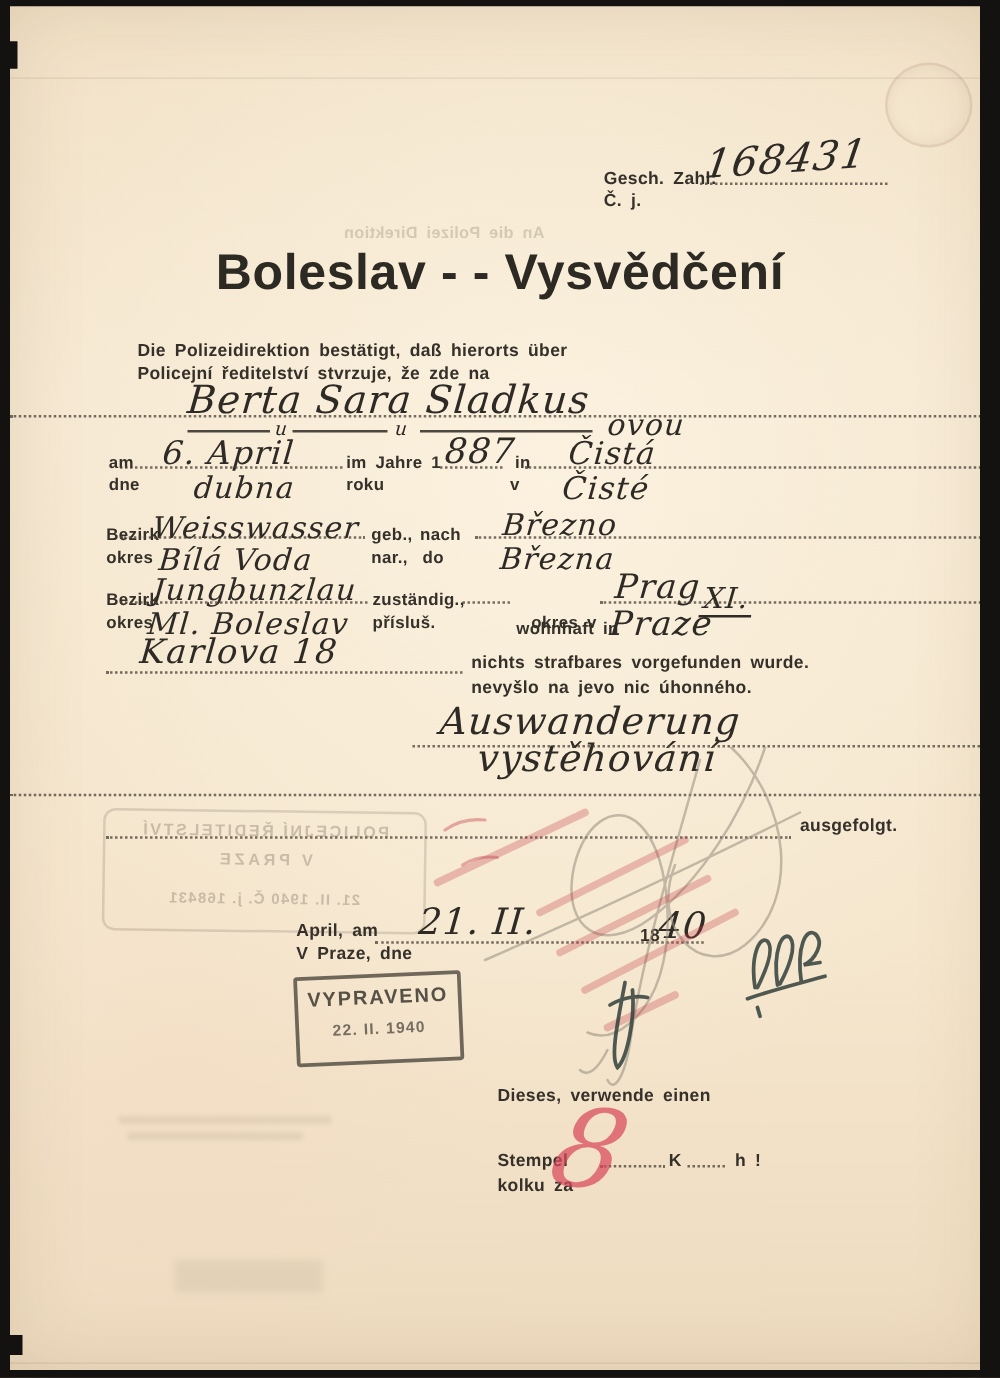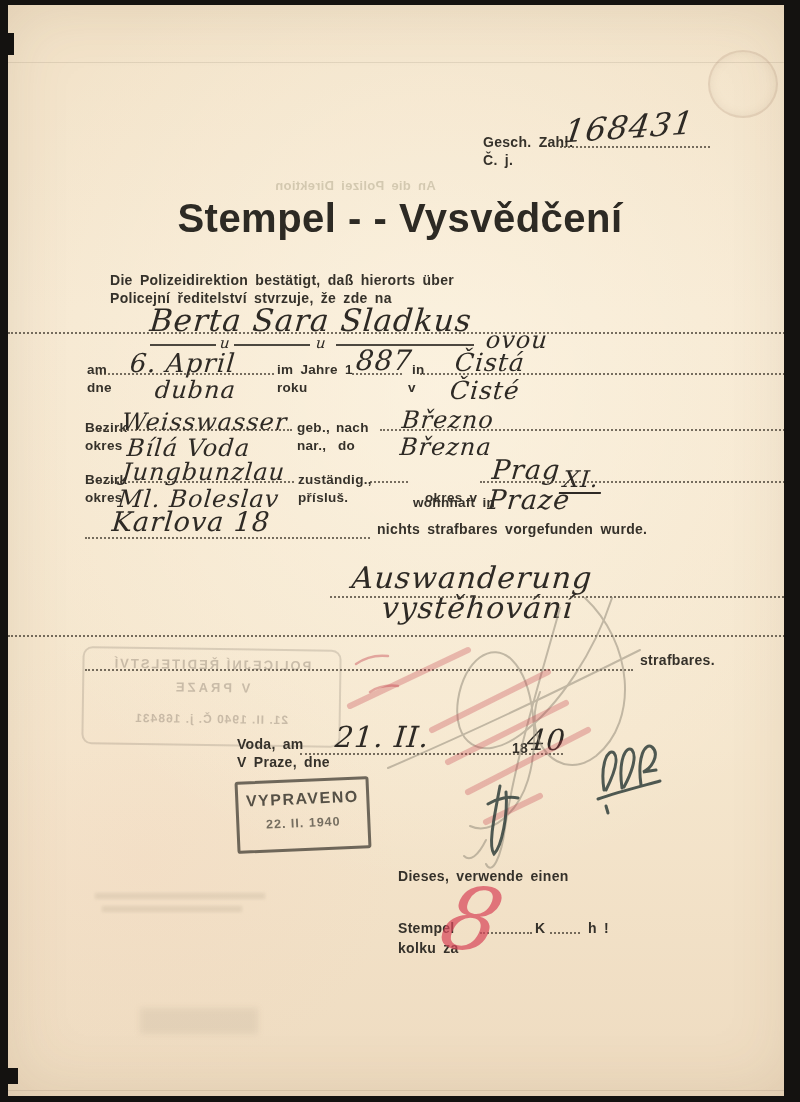--- a/index.html
+++ b/index.html
@@ -44,21 +44,21 @@
   <div class="abs" style="left:708px;top:50px;width:66px;height:64px;border-radius:50%;
        border:2px solid rgba(170,140,115,.25);box-shadow:inset 0 0 10px rgba(170,140,115,.15);"></div>
 
   <div class="lbl" style="left:483px;top:134px;font-size:14px">Gesch. Zahl:</div>
   <div class="hw" style="left:565px;top:108px;font-size:32px;transform:skewX(-12deg) rotate(-4deg)">168431</div>
   <div class="dl" style="left:560px;top:146px;width:150px"></div>
   <div class="lbl" style="left:483px;top:152px;font-size:14px">Č. j.</div>
 
   <div class="lbl mirror" style="left:275px;top:178px;font-size:13px;color:rgba(118,112,80,.28)">An die Polizei Direktion</div>
 
-  <div class="title" style="left:150px;top:196px;width:500px;text-align:center;font-size:40px;letter-spacing:.5px">Stempel - - Vysvědčení</div>
+  <div class="title" style="left:150px;top:196px;width:500px;text-align:center;font-size:40px;letter-spacing:.5px">Boleslav - - Vysvědčení</div>
 
   <div class="lbl" style="left:110px;top:290px;font-size:14px">Policejní ředitelství stvrzuje, že zde na</div>
   <div class="lbl" style="left:110px;top:272px;font-size:14px">Die Polizeidirektion bestätigt, daß hierorts über</div>
 
   <div class="hw" style="left:150px;top:302px;font-size:31px">Berta Sara Sladkus</div>
   <div class="hw" style="left:486px;top:326px;font-size:24px">ovou</div>
   <div class="dl" style="left:8px;top:332px;width:784px"></div>
   <div class="sl" style="left:150px;top:344px;width:66px"></div>
   <div class="hw" style="left:220px;top:334px;font-size:15px">u</div>
   <div class="sl" style="left:234px;top:344px;width:76px"></div>
@@ -104,42 +104,43 @@
   <div class="lbl" style="left:413px;top:495px">wohnhaft in</div>
   <div class="lbl" style="left:425px;top:490px">okres v</div>
   <div class="hw" style="left:492px;top:454px;font-size:27px">Prag</div>
   <div class="hw" style="left:488px;top:484px;font-size:27px">Praze</div>
   <div class="hw" style="left:560px;top:466px;font-size:23px;border-bottom:2px solid #2e2a25;padding:0 3px">XI.</div>
   <div class="dl" style="left:480px;top:481px;width:312px"></div>
 
   <div class="hw" style="left:112px;top:506px;font-size:27px">Karlova 18</div>
   <div class="dl" style="left:85px;top:537px;width:285px"></div>
   <div class="lbl" style="left:377px;top:521px;font-size:14px">nichts strafbares vorgefunden wurde.</div>
+  <div class="lbl" style="left:377px;top:541px;font-size:14px">nevyšlo na jevo nic úhonného.</div>
 
   <div class="hw" style="left:352px;top:560px;font-size:30px">Auswanderung</div>
   <div class="hw" style="left:382px;top:590px;font-size:30px">vystěhování</div>
   <div class="dl" style="left:330px;top:596px;width:462px"></div>
   <div class="dl" style="left:8px;top:635px;width:784px"></div>
 
-  <div class="lbl" style="left:640px;top:652px;font-size:14px">strafbares.</div>
+  <div class="lbl" style="left:640px;top:652px;font-size:14px">ausgefolgt.</div>
   <div class="dl" style="left:85px;top:669px;width:548px"></div>
 
   <div class="stampbox" style="left:82px;top:648px;width:255px;height:94px;transform:rotate(.8deg)">
     <div class="mirror" style="position:absolute;inset:0">
       <div class="stamptext" style="top:7px;font-size:13px;letter-spacing:2px">POLICEJNÍ ŘEDITELSTVÍ</div>
       <div class="stamptext" style="top:30px;font-size:13px;letter-spacing:3px">V PRAZE</div>
       <div class="stamptext" style="top:62px;font-size:12px;letter-spacing:1px">21. II. 1940 Č. j. 168431</div>
     </div>
   </div>
 
   <div class="bleed" style="left:95px;top:893px;width:170px;height:6px"></div>
   <div class="bleed" style="left:102px;top:906px;width:140px;height:6px"></div>
   <div class="bleed" style="left:140px;top:1008px;width:118px;height:26px;filter:blur(3px);background:rgba(120,110,85,.10)"></div>
 
-  <div class="lbl" style="left:237px;top:736px;font-size:14px">Voda, am</div>
+  <div class="lbl" style="left:237px;top:736px;font-size:14px">April, am</div>
   <div class="lbl" style="left:237px;top:754px;font-size:14px">V Praze, dne</div>
   <div class="hw" style="left:335px;top:720px;font-size:29px">21. II.</div>
   <div class="dl" style="left:300px;top:753px;width:263px"></div>
   <div class="lbl" style="left:512px;top:740px;font-size:14px">18</div>
   <div class="hw" style="left:527px;top:723px;font-size:29px">40</div>
 
   <div class="vyp" style="left:236px;top:779px;width:128px;height:66px">
     <div style="top:8px;font-size:16px;letter-spacing:1.5px;color:rgba(58,54,46,.85)">VYPRAVENO</div>
     <div style="top:34px;font-size:12.5px;letter-spacing:1px;color:rgba(58,54,46,.68)">22. II. 1940</div>
   </div>

